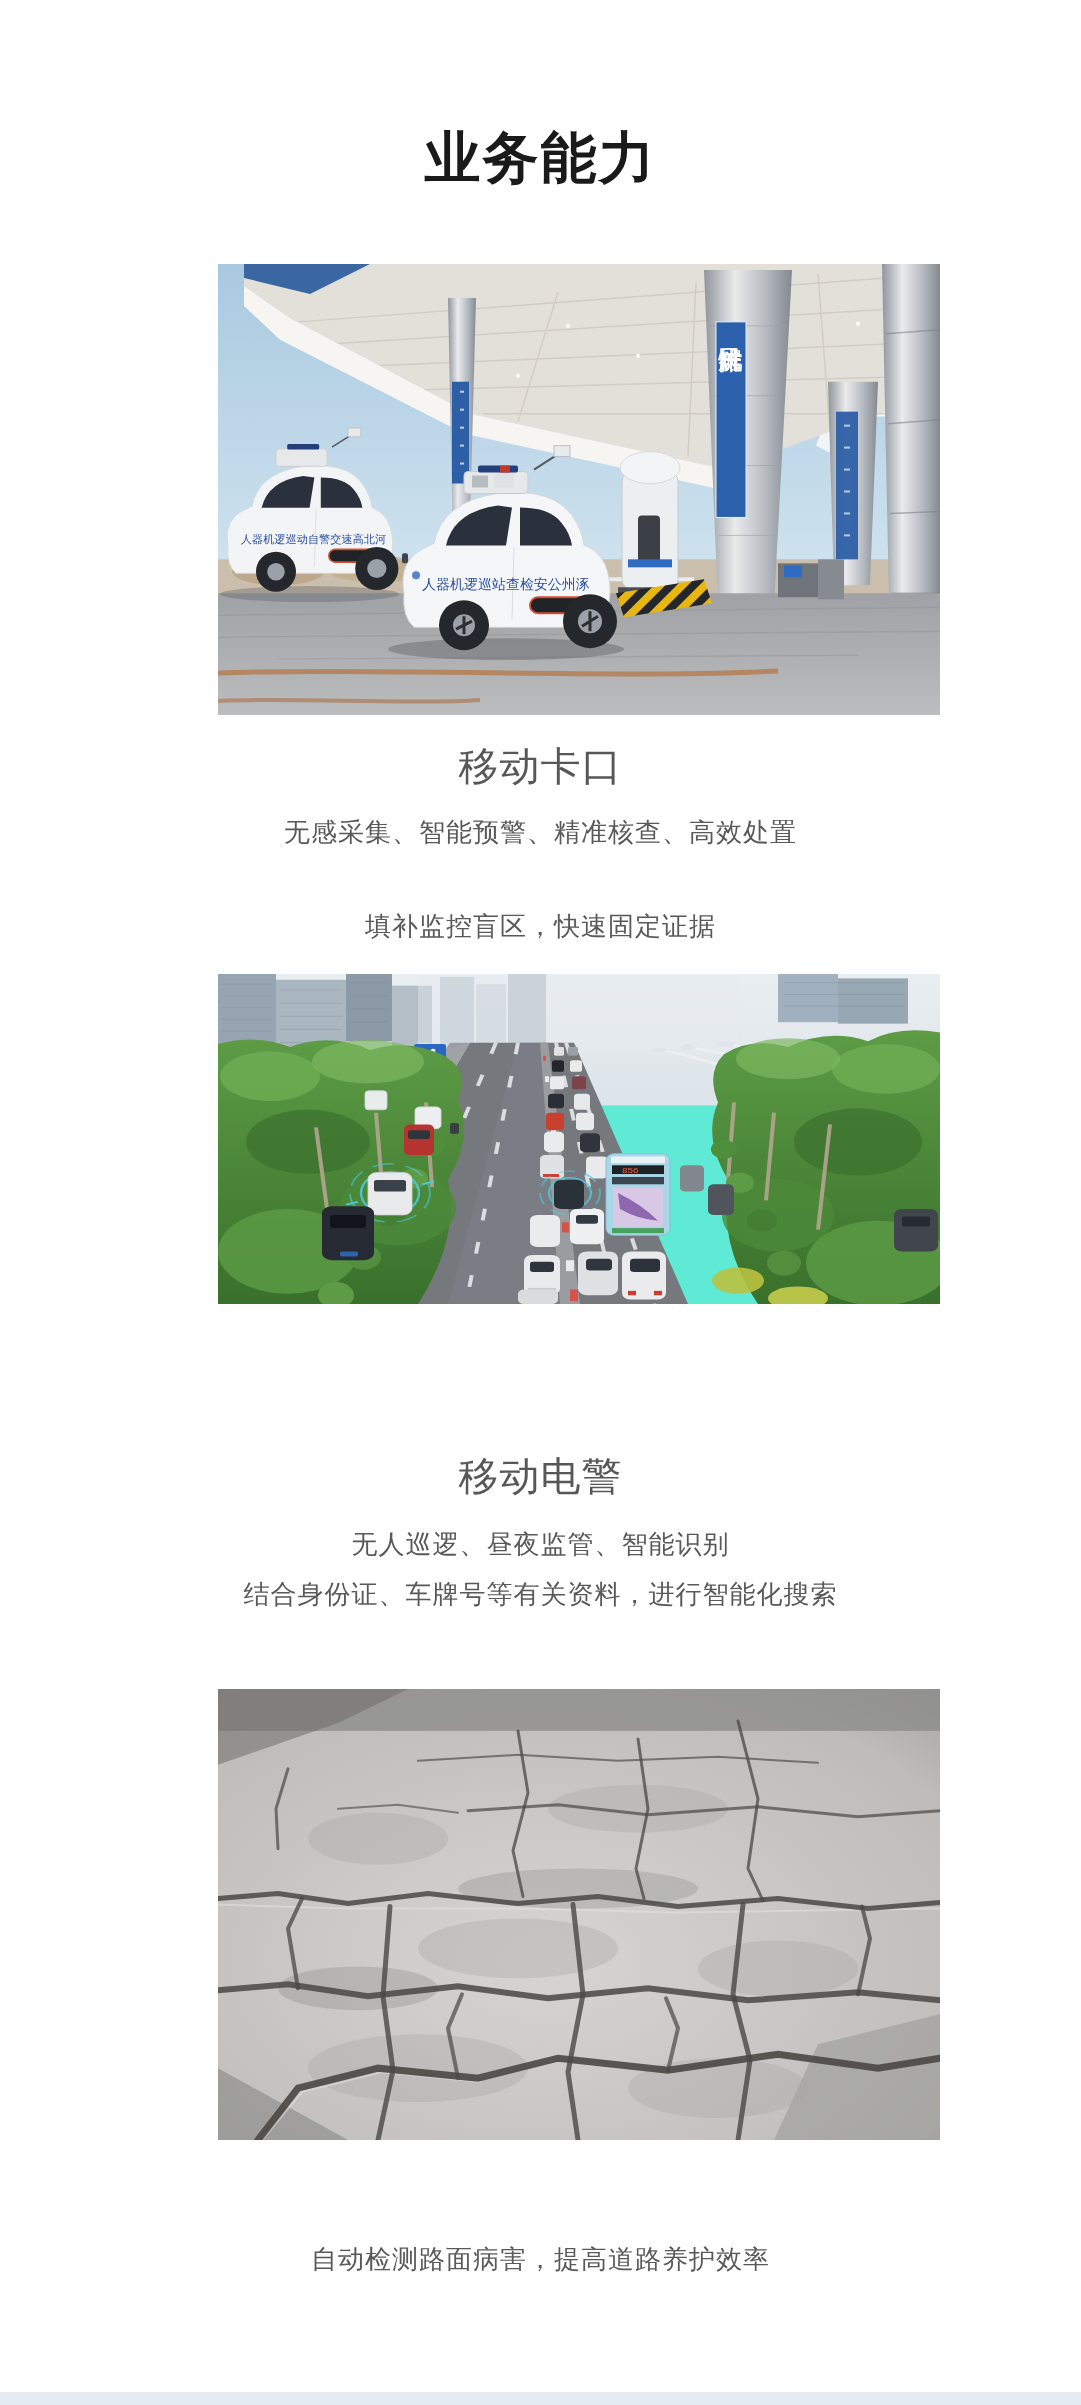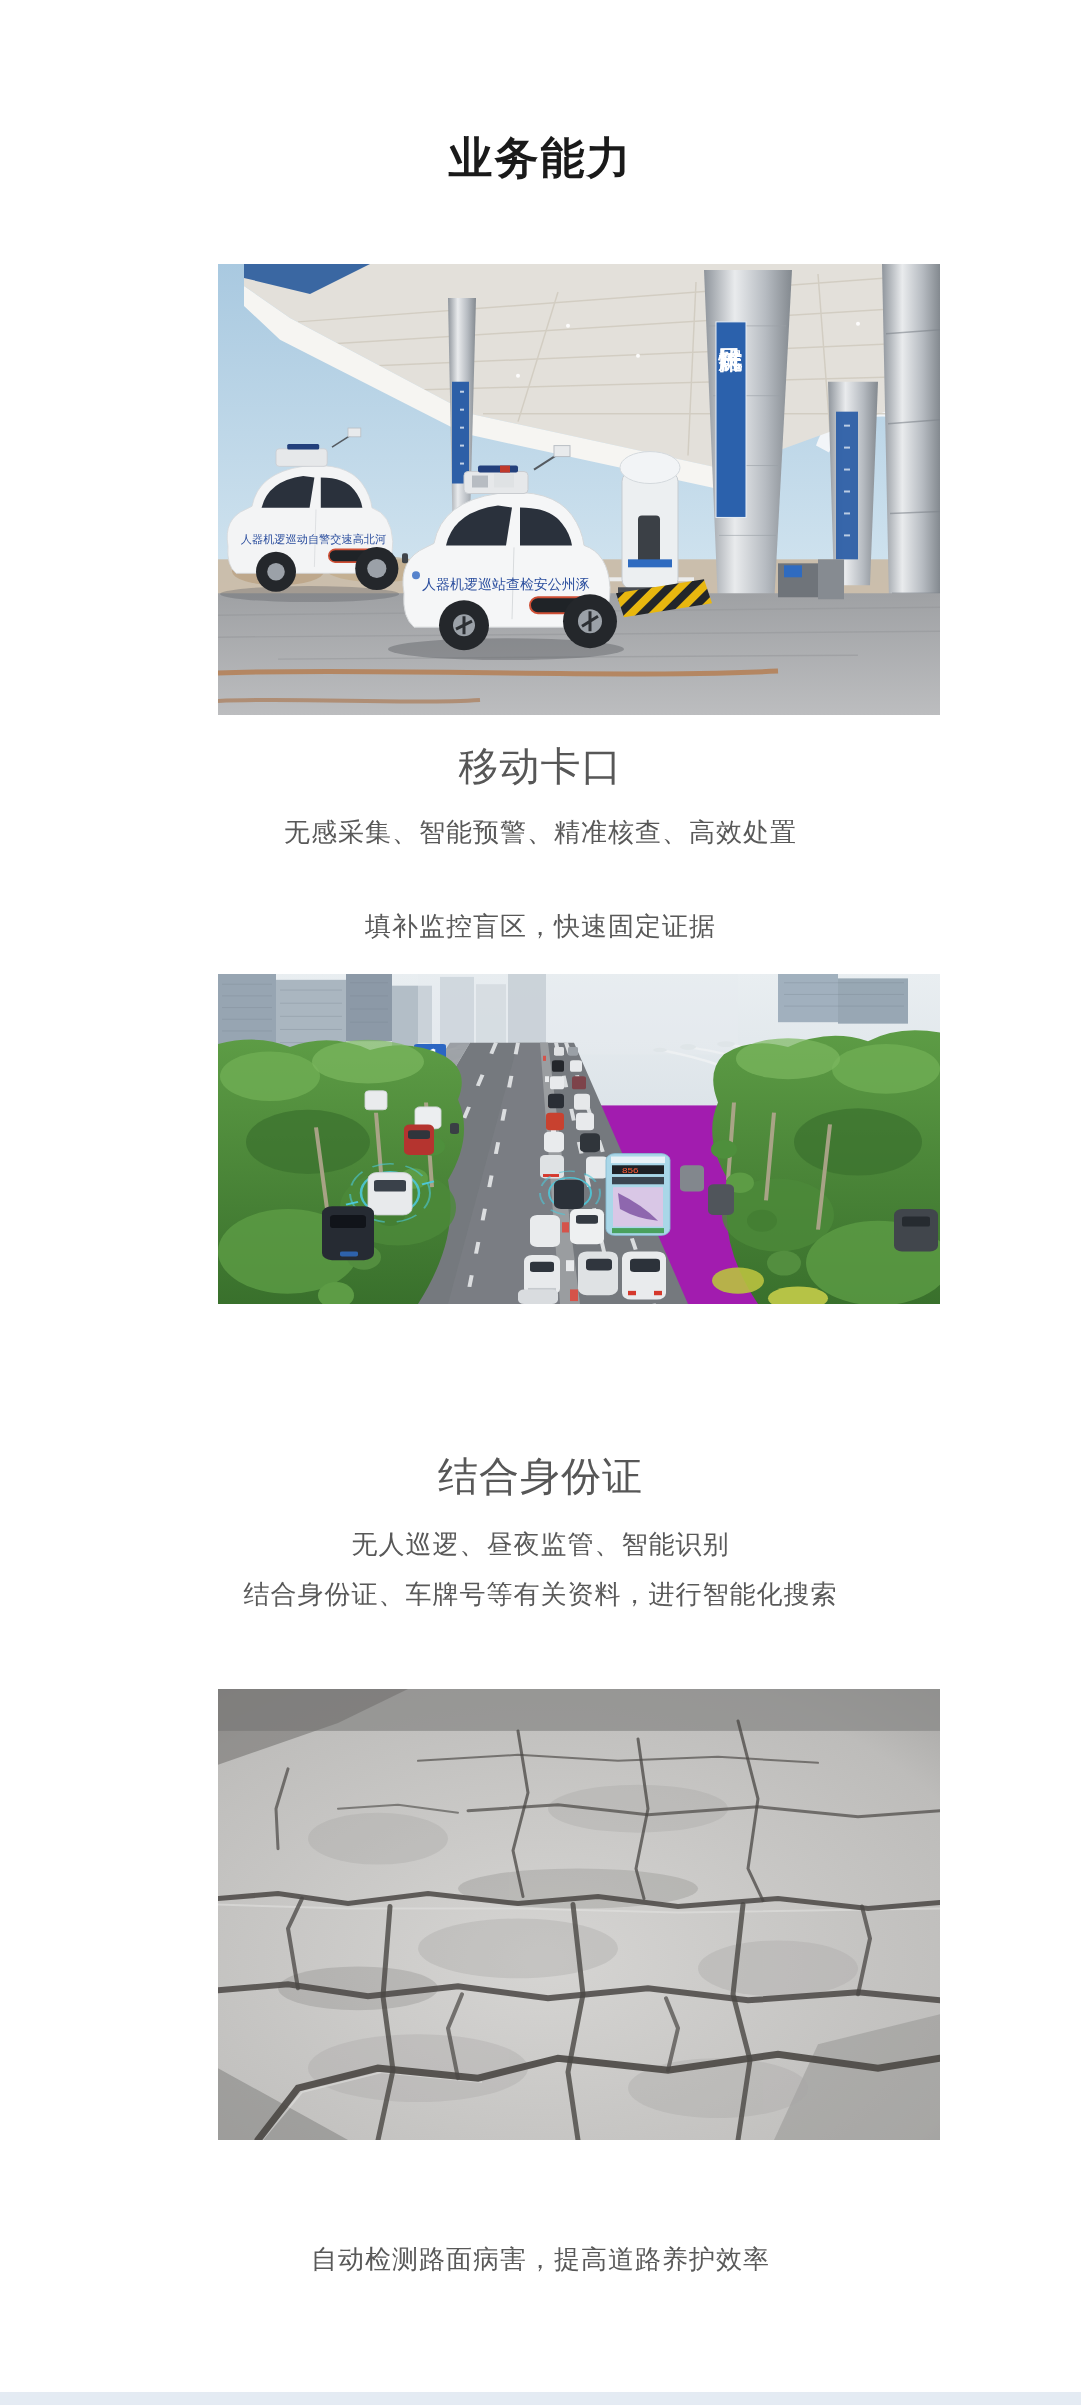--- a/index.html
+++ b/index.html
@@ -2,25 +2,25 @@
 <html style="--c-title: #1a1a1a; --c-heading: #575757; --c-body: #595959; --c-bottom_bar: #e4ebf3;"><head>
 <meta charset="utf-8">
 <style>
   html,body{margin:0;padding:0;background:#ffffff;}
   .page{
     position:relative;width:1081px;height:2405px;margin:0 auto;background:#fff;
     font-family:"Liberation Sans","DejaVu Sans",sans-serif;overflow:hidden;
   }
   .page-title{
     position:absolute;top:126px;left:0;width:1081px;margin:0;
-    text-align:center;font-size:44px;line-height:64px;font-weight:600;
+    text-align:center;font-size:56px;line-height:64px;font-weight:600;
     letter-spacing:2px;color:var(--c-title,#1a1a1a);
   }
   .photo{
-    position:absolute;left:178px;width:722px;overflow:hidden;background:#a21caf;
+    position:absolute;left:178px;width:722px;overflow:hidden;background:#5eead4;
   }
   .photo svg{display:block;width:100%;height:100%;}
   #photo-1{top:248px;height:451px;}
   #photo-2{top:958px;height:330px;}
   #photo-3{top:1673px;height:451px;}
   .sec-heading{
     position:absolute;left:0;width:1081px;margin:0;text-align:center;
     font-size:40px;line-height:44px;font-weight:400;letter-spacing:1px;
     color:var(--c-heading,#575757);
   }
@@ -412,21 +412,21 @@
           <rect x="368" y="390" width="26" height="16" rx="4" fill="#30363e"></rect>
           <rect x="404" y="380" width="44" height="66" rx="9" fill="#e9ebed"></rect>
           <rect x="412" y="390" width="30" height="18" rx="4" fill="#2c323a"></rect>
           <rect x="410" y="434" width="8" height="6" fill="#d5382c"></rect>
             <rect x="436" y="434" width="8" height="6" fill="#d5382c"></rect>
         </g>
       </g>
     </svg>
   </figure>
 
-  <h2 class="sec-heading" id="h-2">结合身份证</h2>
+  <h2 class="sec-heading" id="h-2">移动电警</h2>
   <p class="sec-line" id="p-2b">结合身份证、车牌号等有关资料，进行智能化搜索</p>
   <p class="sec-line" id="p-2a">无人巡逻、昼夜监管、智能识别</p>
 
   <figure class="photo" id="photo-3">
     <svg viewBox="0 0 722 452" preserveAspectRatio="none" aria-hidden="true">
       <defs>
         <radialGradient id="pavG" cx="0.45" cy="0.6" r="1">
           <stop offset="0" stop-color="#d6d5d3"></stop>
             <stop offset="0.65" stop-color="#bdbcba"></stop>
             <stop offset="1" stop-color="#8f8e8c"></stop>

